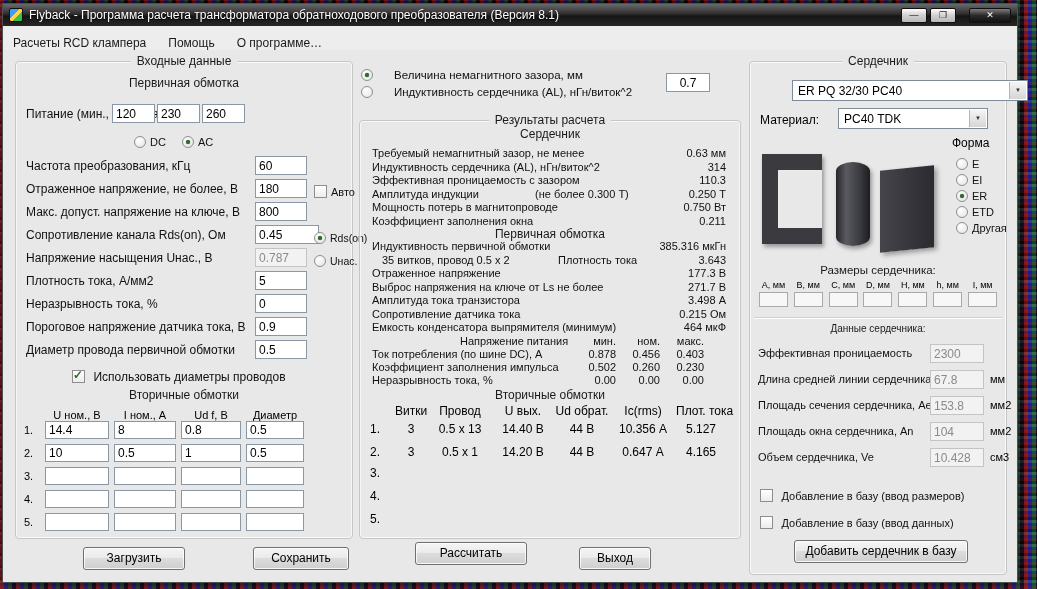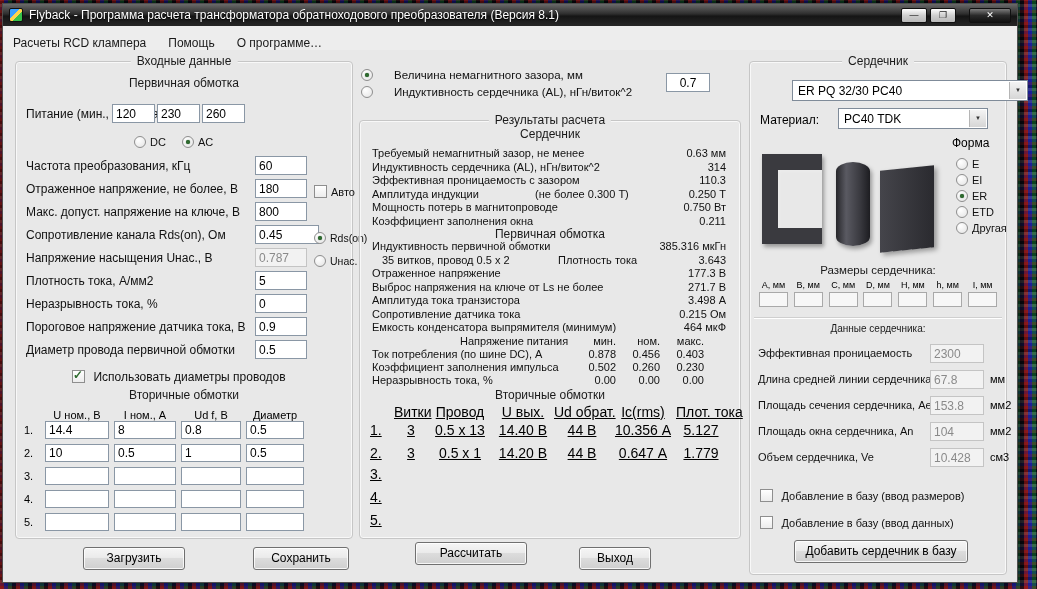--- a/index.html
+++ b/index.html
@@ -69,21 +69,21 @@
   .tinput.cell { position:static; width:100%; height:18px; }
 
   
   .rrow { position:absolute; left:12px; right:14px; height:13px; font-size:11px; color:#111; }
   .rlabel { position:absolute; left:0; white-space:nowrap; }
   .rnote { position:absolute; left:163px; white-space:nowrap; }
   .rval { position:absolute; right:0; white-space:nowrap; }
   .tcol { position:absolute; width:46px; text-align:right; white-space:nowrap; }
   .tc1 { right:110px; } .tc2 { right:66px; } .tc3 { right:22px; }
   .msec-row { position:absolute; left:10px; right:10px; height:14px; display:grid;
-              grid-template-columns:24px 34px 64px 62px 56px 66px 50px; font-size:14px; align-items:center;text-decoration:underline; }
+              grid-template-columns:24px 34px 64px 62px 56px 66px 50px; font-size:12px; align-items:center; }
   .msec-row span { text-align:center; white-space:nowrap; }
   .msec-row .mc-n { text-align:left; }
 
   
   .dims-row { position:absolute; left:6px; right:6px; top:218px; display:grid;
               grid-template-columns:repeat(7,1fr); text-align:center; row-gap:2px; }
   .dim-label { font-size:9px; white-space:nowrap; display:block; }
   .dim-input { width:29px; height:15px; border:1px solid #a9a9a9; background:#f7f7f7; margin:0 auto; display:block; }
   .data-row { position:absolute; left:8px; right:4px; height:20px; }
   .dlabel { position:absolute; left:0; font-size:11px; line-height:19px; white-space:nowrap; color:#111; }
@@ -355,21 +355,21 @@
         <span>10.356 А</span>
         <span>5.127</span>
       </div>
       <div class="msec-row" style="top:324px;">
         <span class="mc-n">2.</span>
         <span>3</span>
         <span>0.5 x 1</span>
         <span>14.20 В</span>
         <span>44 В</span>
         <span>0.647 А</span>
-        <span>1.779</span>
+        <span>4.165</span>
       </div>
       <div class="msec-row" style="top:345px;">
         <span class="mc-n">3.</span>
           <span></span>
           <span></span>
           <span></span>
           <span></span>
           <span></span>
           <span></span>
       </div>

